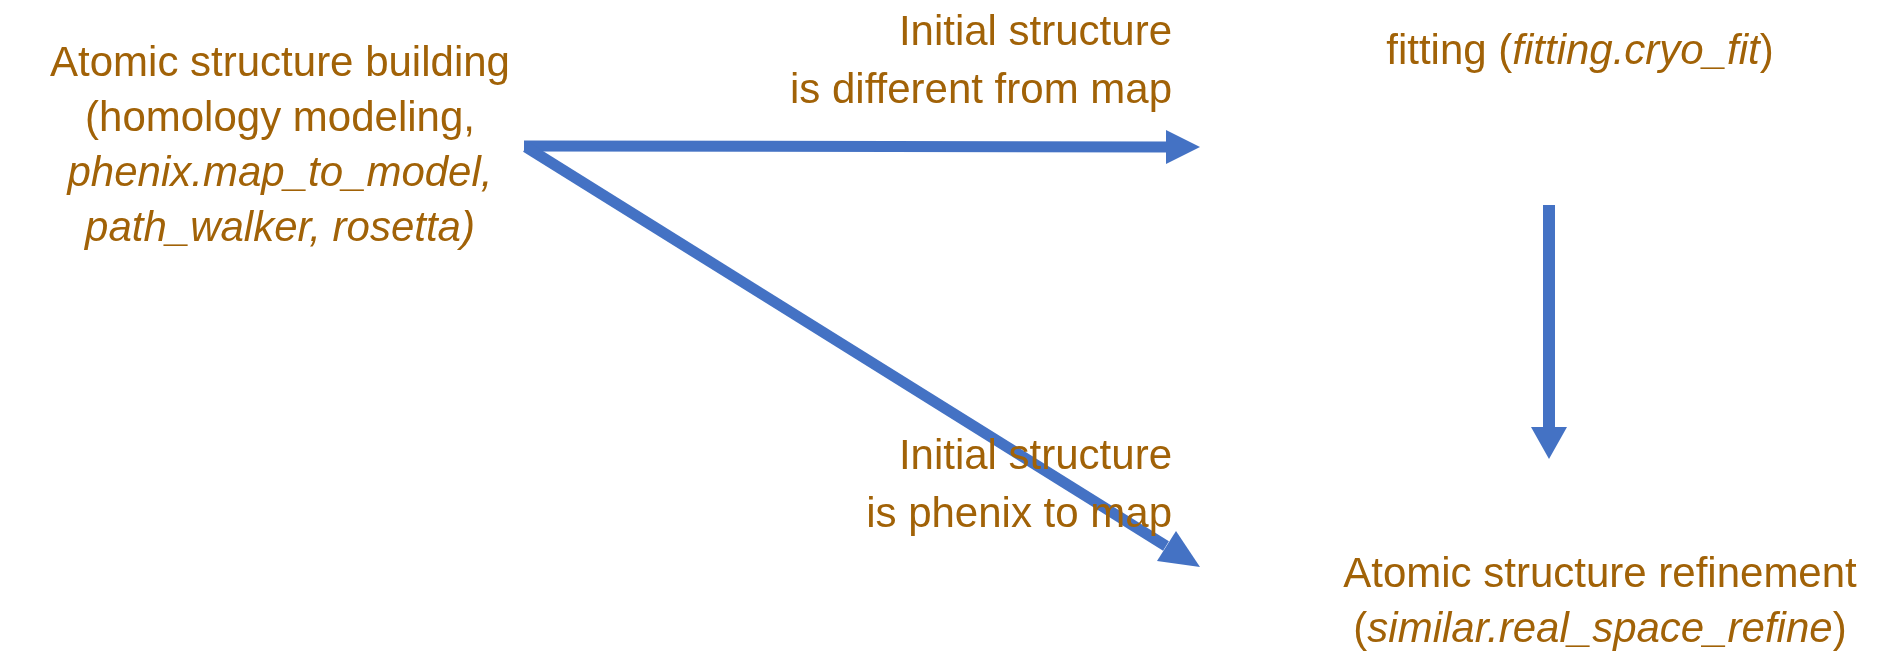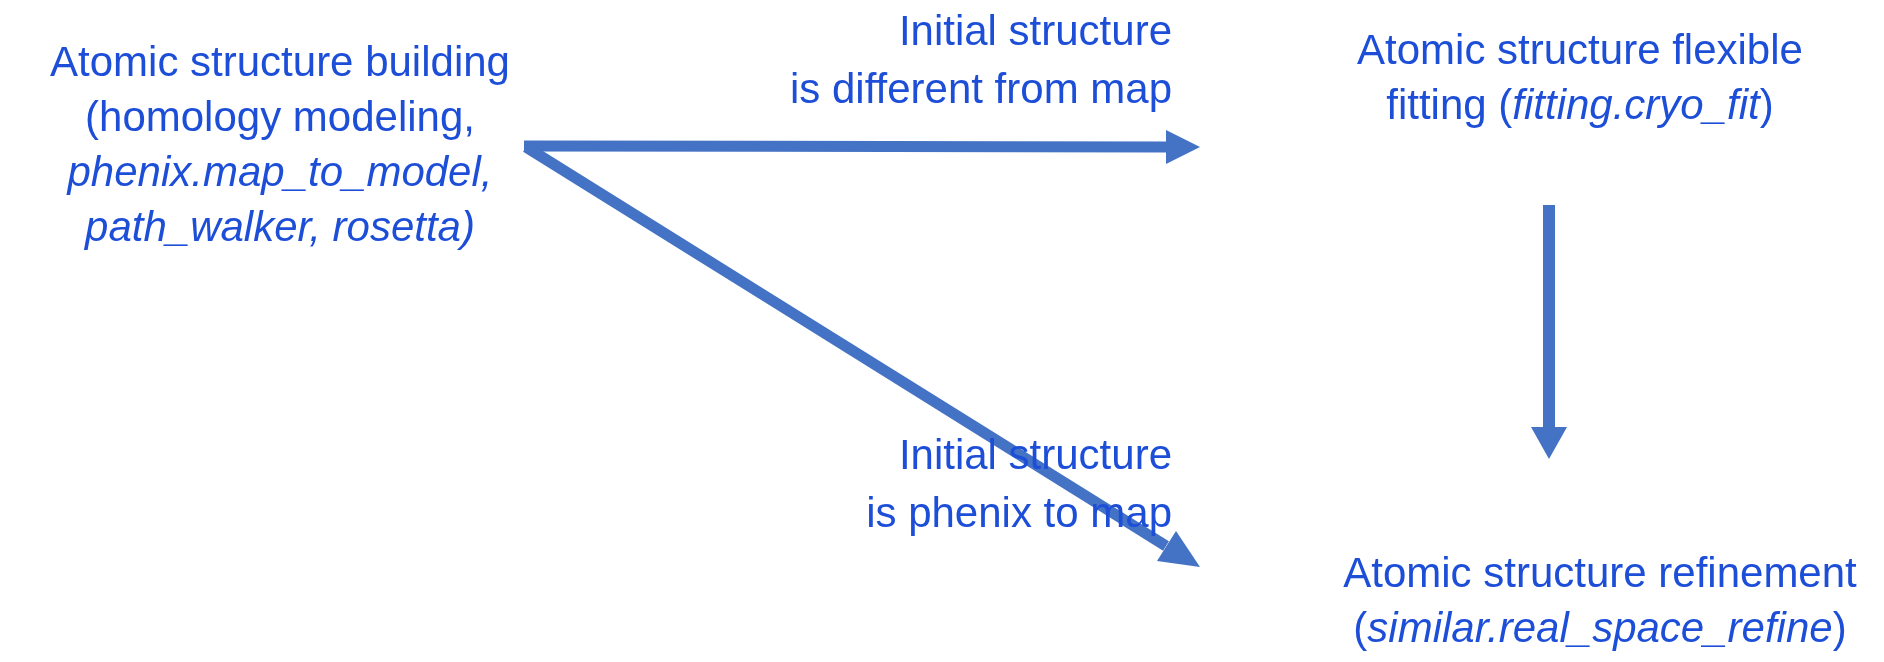--- a/index.html
+++ b/index.html
@@ -35,21 +35,21 @@
 
   .node-building   { left: -20px;  top: 34px;  width: 600px; }
   .label-different { left: 652px;  top: 2px;   width: 520px; }
   .node-flexible   { left: 1280px; top: 22px;  width: 600px; }
   .label-similar   { left: 652px;  top: 426px; width: 520px; }
   .node-refinement { left: 1300px; top: 545px; width: 600px; }
 </style>
 </head>
 <body style="background: rgb(255, 255, 255);">
 
-<div class="canvas" style="color: #1d4ed8;">
+<div class="canvas" style="color: #a16207;">
 
   <svg class="arrows-layer" viewBox="0 0 1884 662" xmlns="http://www.w3.org/2000/svg">
 
     <g>
       <line class="arrow-line" x1="524" y1="146" x2="1168" y2="147" stroke-width="11" stroke="#4472C4"></line>
       <polygon class="arrow-head" points="1166,130 1200,147 1166,164" fill="#4472C4"></polygon>
     </g>
 
     <g>
       <line class="arrow-line" x1="526" y1="147" x2="1166" y2="546" stroke-width="11" stroke="#4472C4"></line>
@@ -68,21 +68,20 @@
     <div class="italic">phenix.map_to_model,</div>
     <div class="italic">path_walker, rosetta)</div>
   </div>
 
   <div class="edge-label label-different">
     <div>Initial structure</div>
     <div>is different from map</div>
   </div>
 
   <div class="node node-flexible">
-    <div>Atomic structure flexible</div>
     <div><span>fitting (</span><span class="italic">fitting.cryo_fit</span><span>)</span></div>
   </div>
 
   <div class="edge-label label-similar">
     <div>Initial structure</div>
     <div>is phenix to map</div>
   </div>
 
   <div class="node node-refinement">
     <div>Atomic structure refinement</div>

